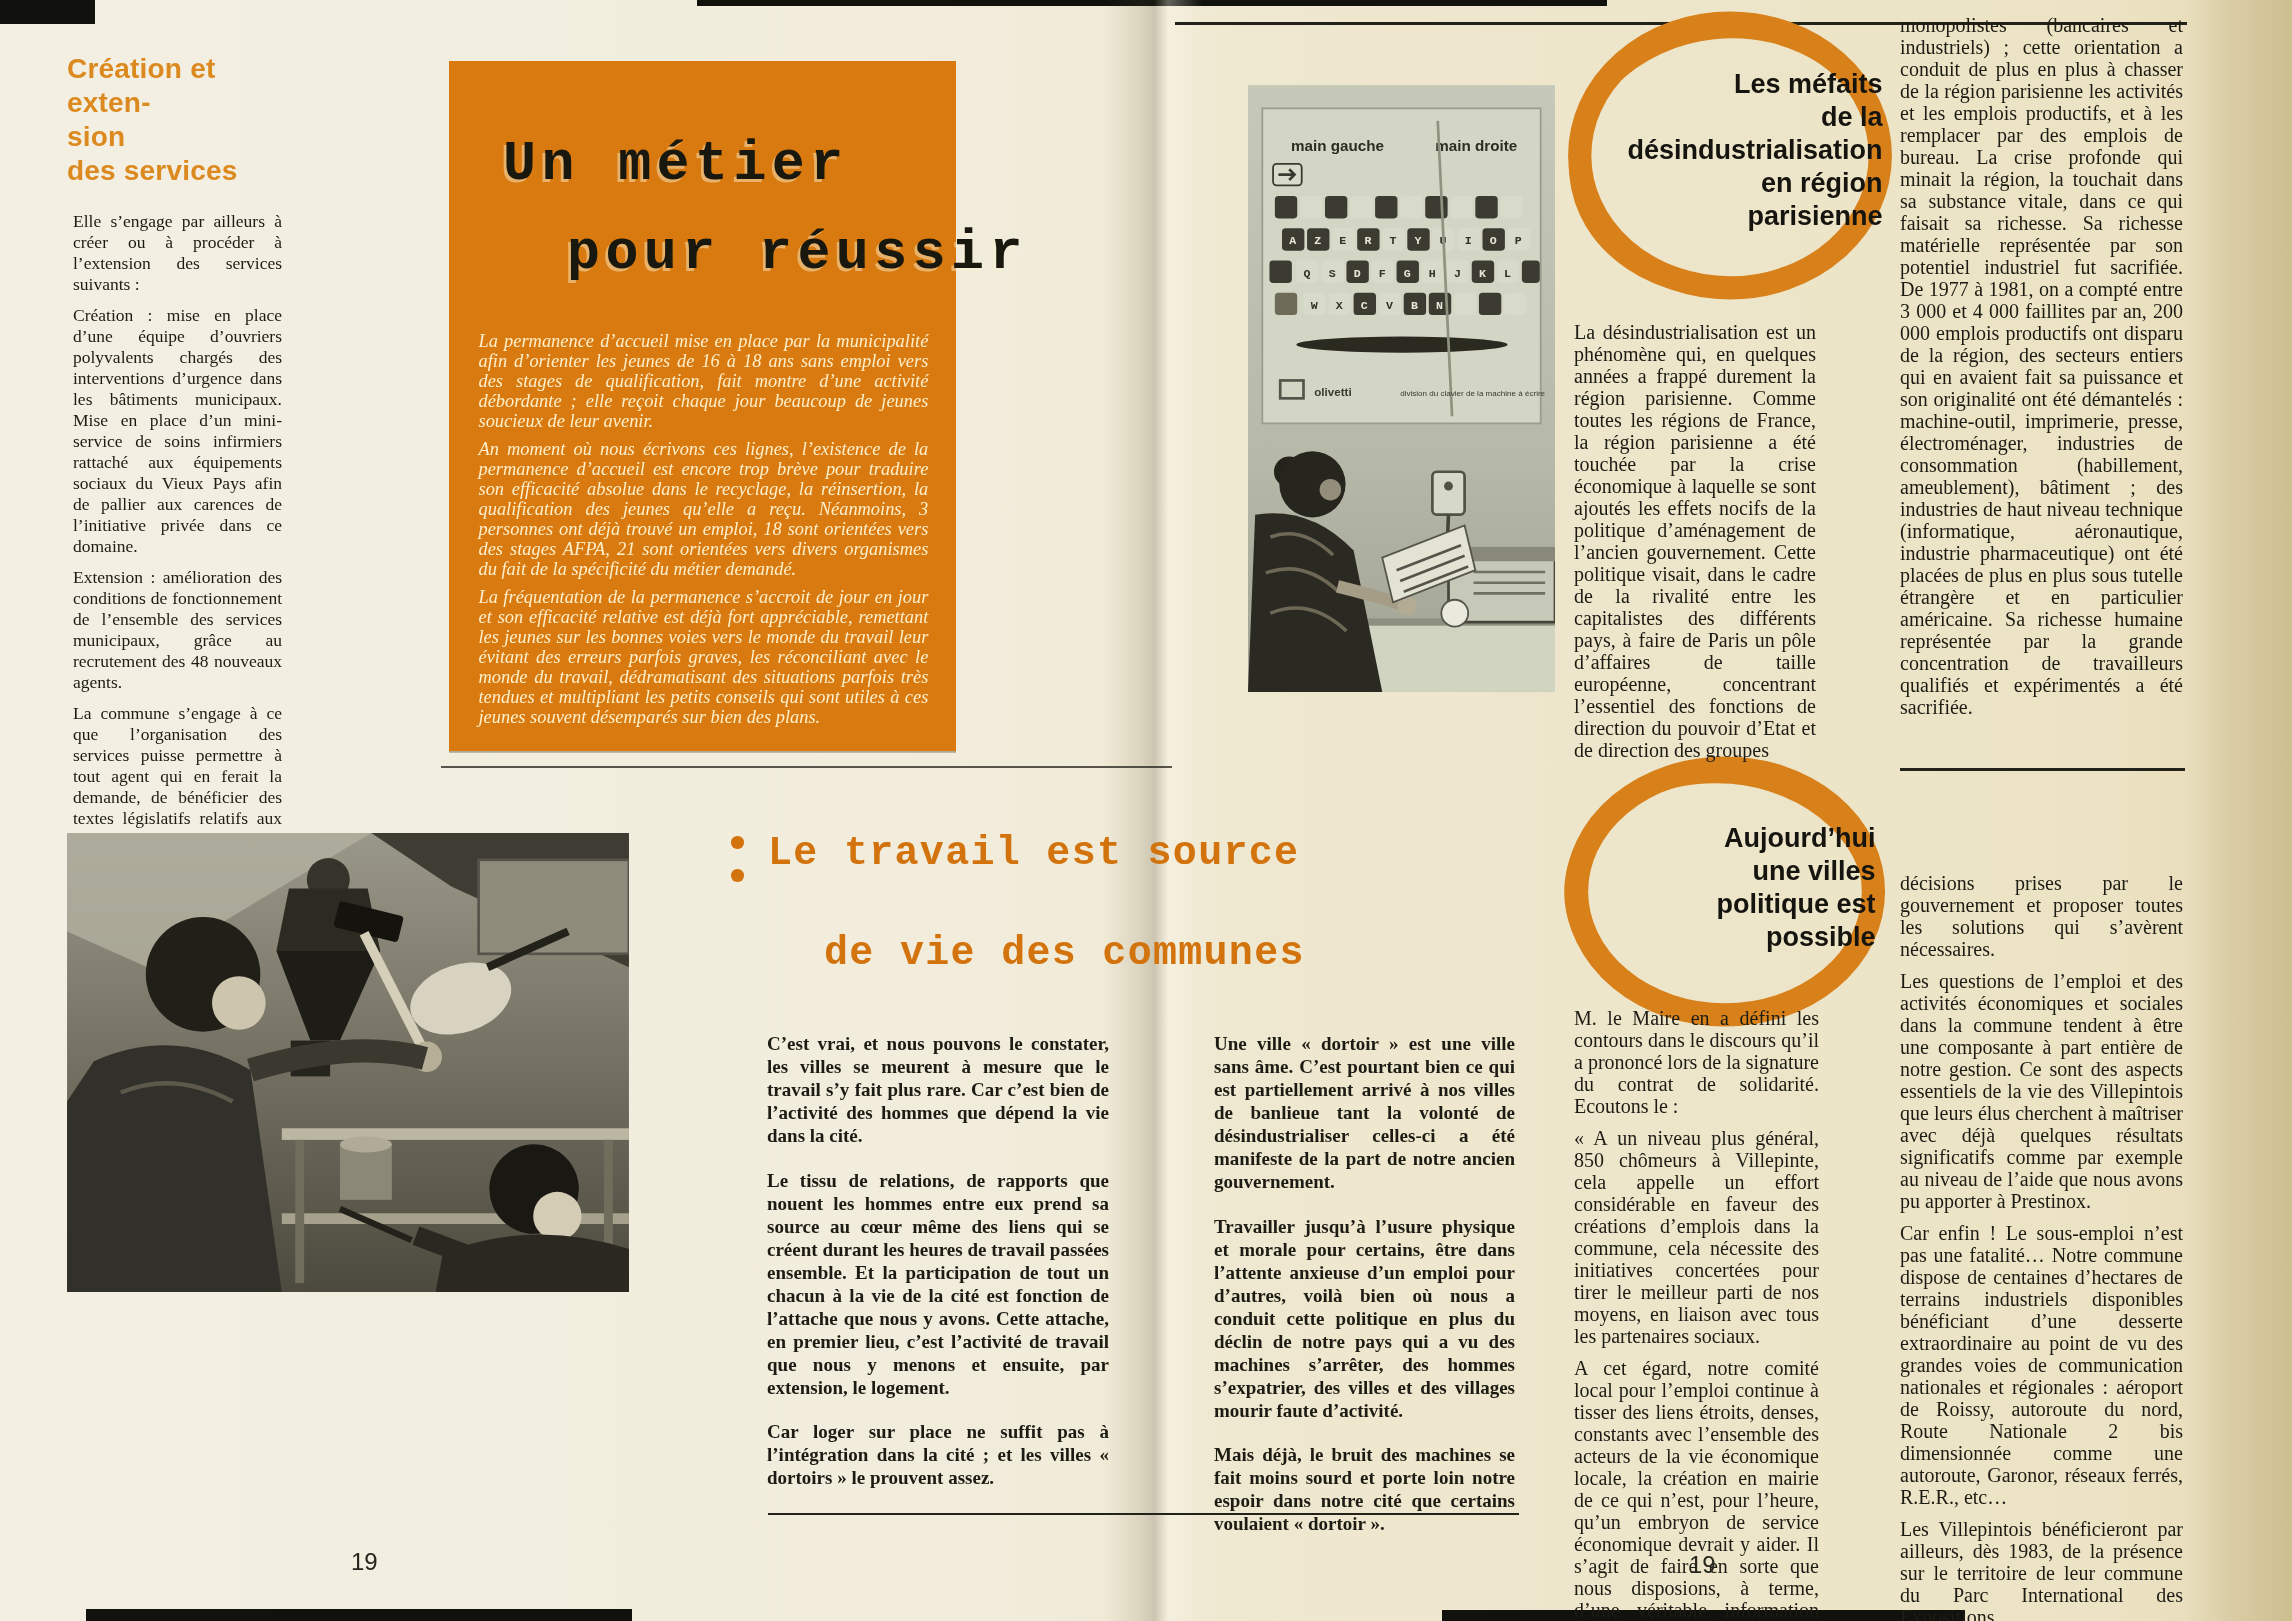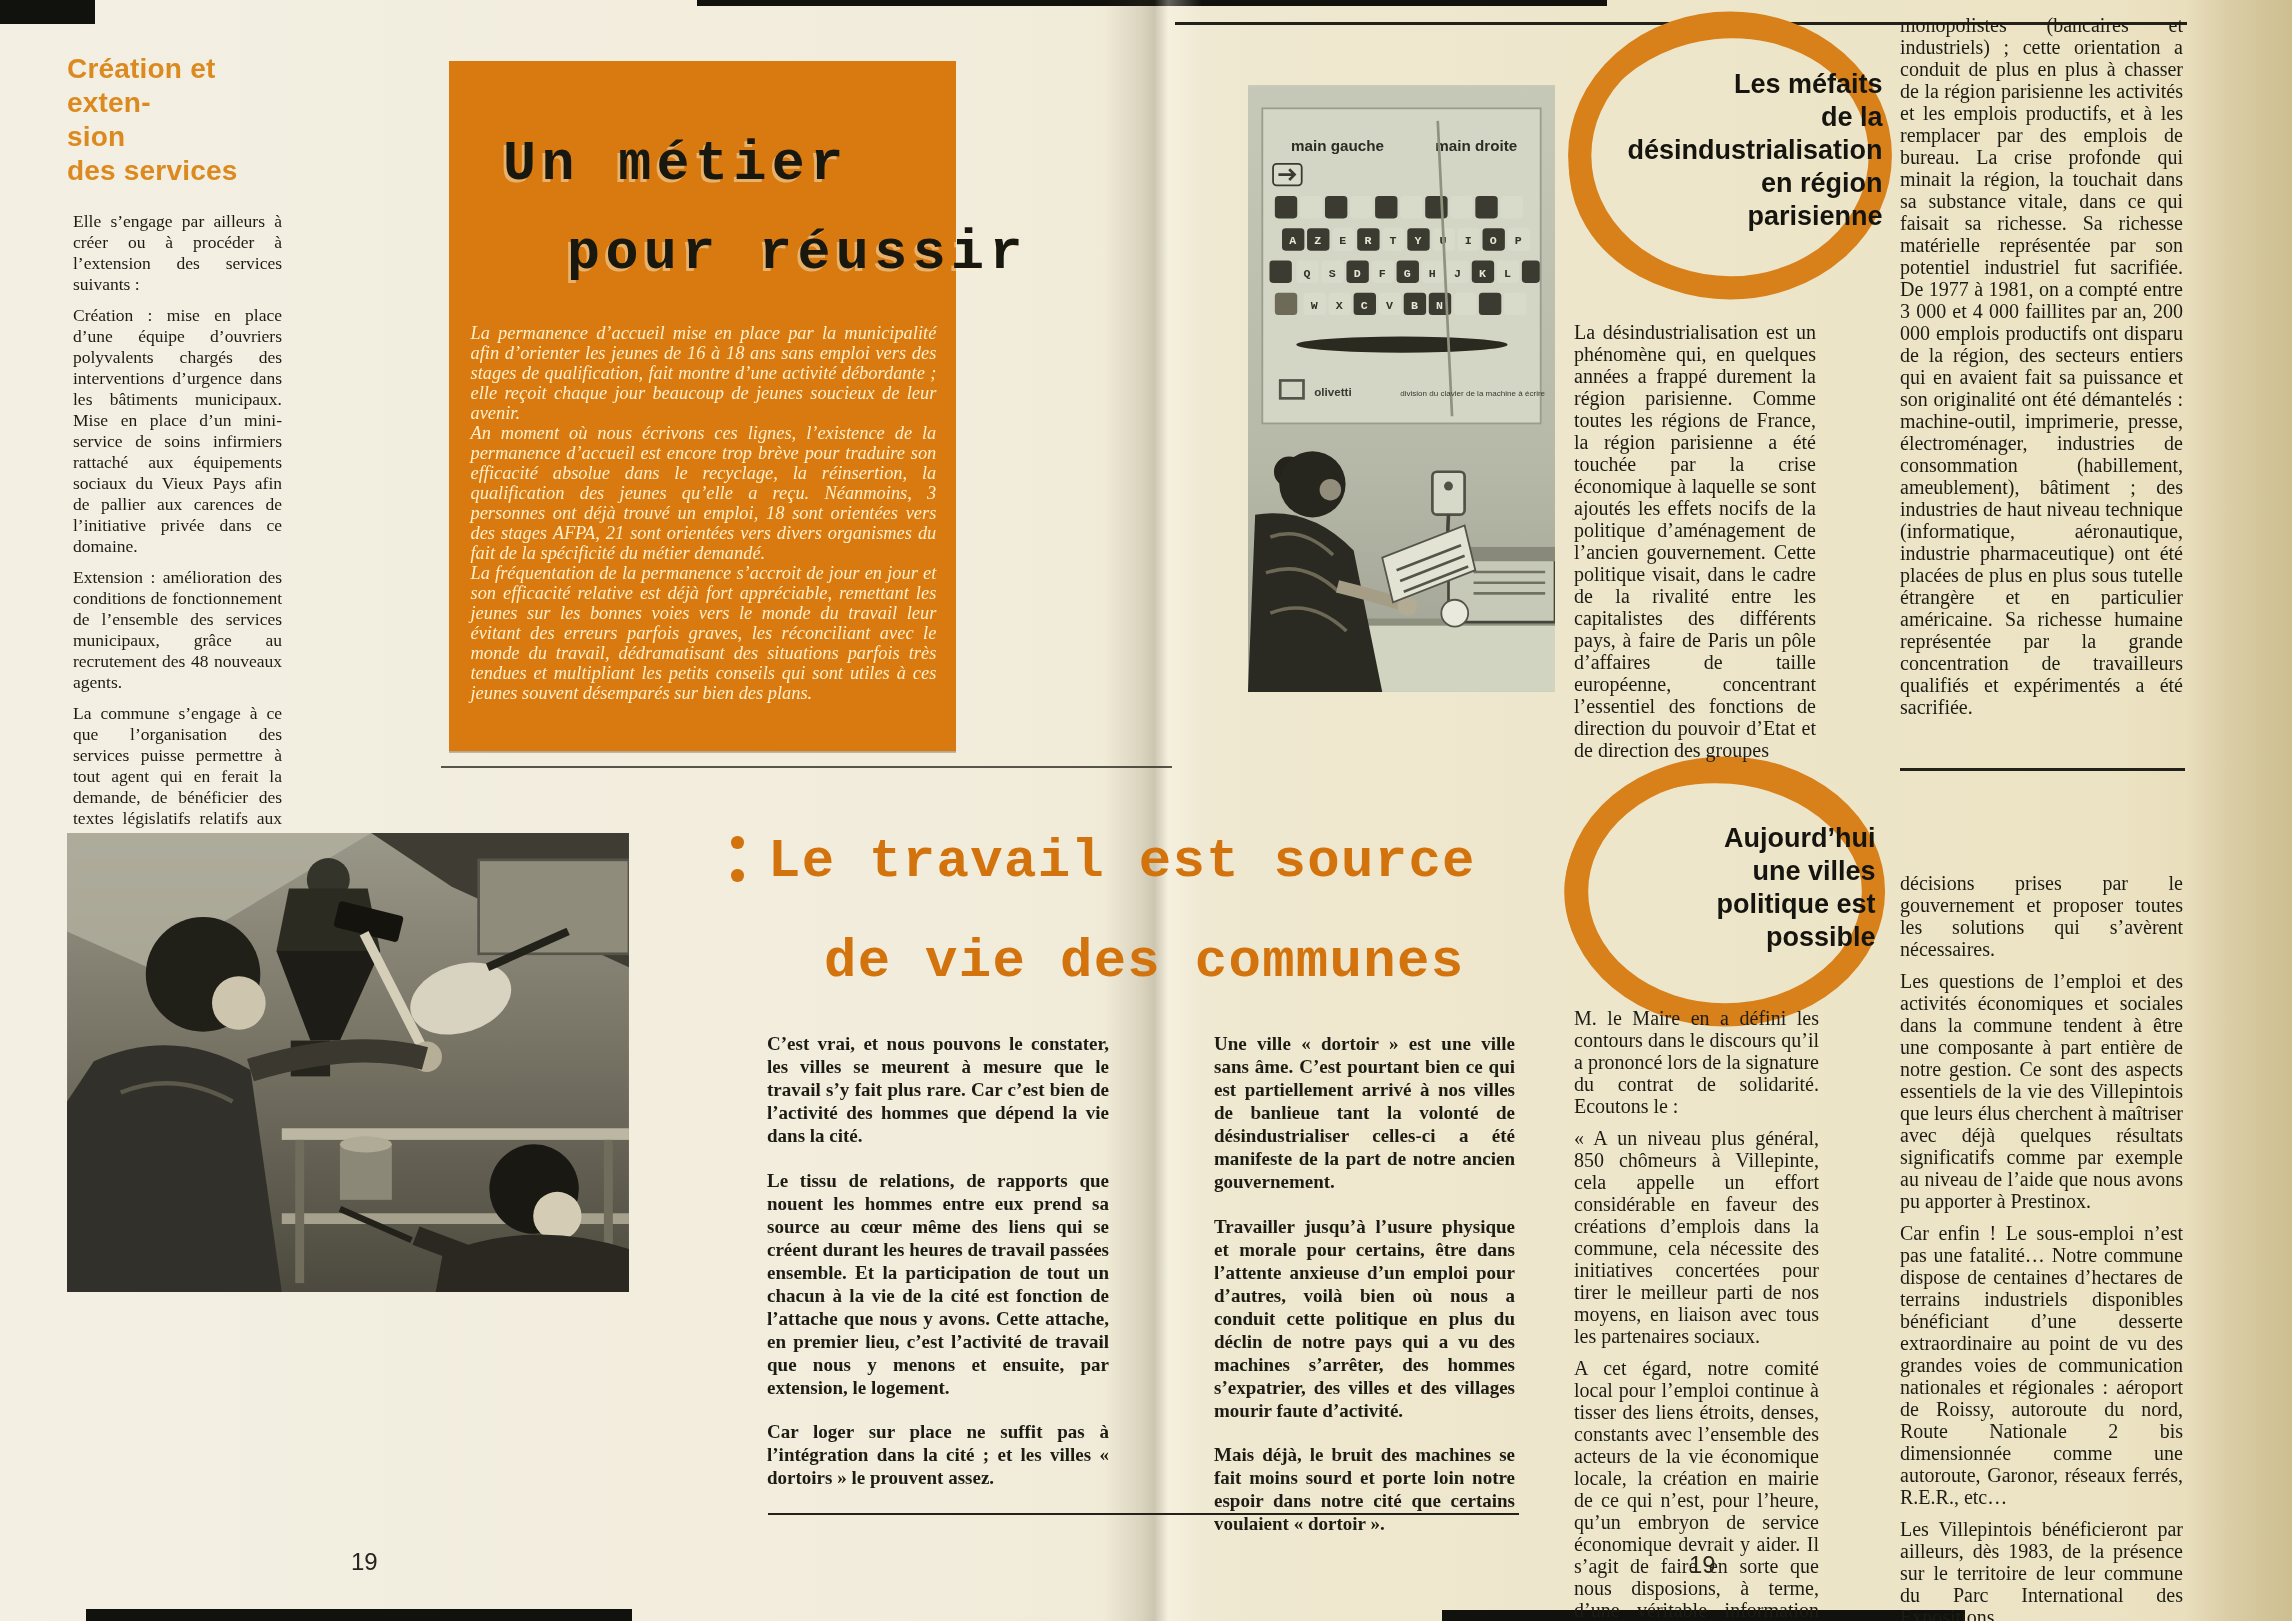--- a/index.html
+++ b/index.html
@@ -25,23 +25,23 @@
   .bold-col{font-size:19px;line-height:23px;font-weight:bold;}
   .bold-col p{margin:0 0 21.5px 0;}
   h1.services{margin:0;color:#dc8a1f;font-weight:bold;font-size:28px;line-height:34px;letter-spacing:0.2px;}
   
   .orange-box{left:449px;top:61px;width:507px;height:690px;background:#d97a10;
       box-shadow:0 1.8px 0 rgba(60,40,10,.35);}
   .box-title{color:#19180f;font-weight:bold;font-size:55px;letter-spacing:5.4px;
       text-shadow:-2.7px 2.7px 0 rgba(250,240,206,.48);white-space:nowrap;}
   .box-text{position:absolute;left:21.5px;right:19.7px;top:262px;color:#fdf0cb;
       font-style:italic;font-size:18.4px;line-height:20px;text-align:justify;}
-  .box-text p{margin:0;}
-  
-  .headline{color:#d3730d;font-weight:bold;font-size:54px;letter-spacing:1.3px;white-space:nowrap;}
+  .box-text p{margin:8px;}
+  
+  .headline{color:#d3730d;font-weight:bold;font-size:40px;letter-spacing:1.3px;white-space:nowrap;}
   .dot{width:12.5px;height:12.5px;border-radius:50%;background:#d3730d;}
   
   .badge-text{color:#15140e;font-weight:bold;font-size:27px;line-height:33px;text-align:right;}
   .pagenum{font-family:"Liberation Sans",sans-serif;font-size:24px;color:#26251d;}
 </style>
 </head>
 <body>
 
 <div id="canvas">
 

